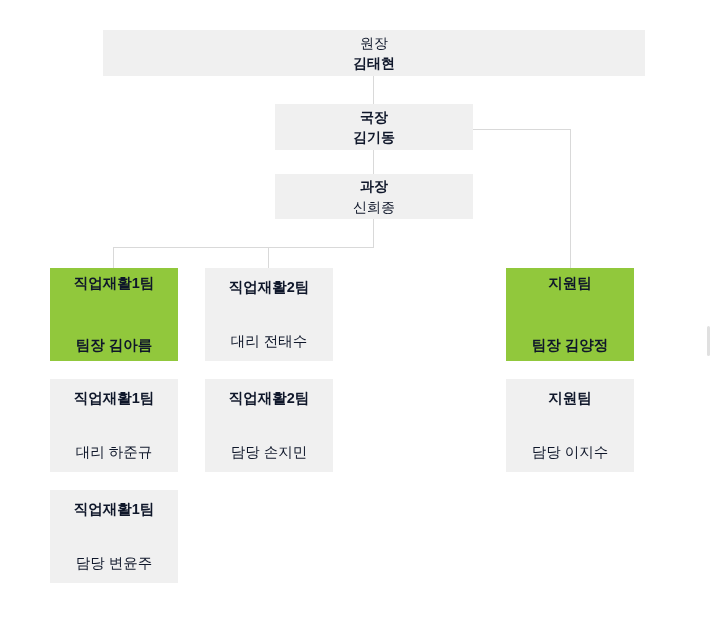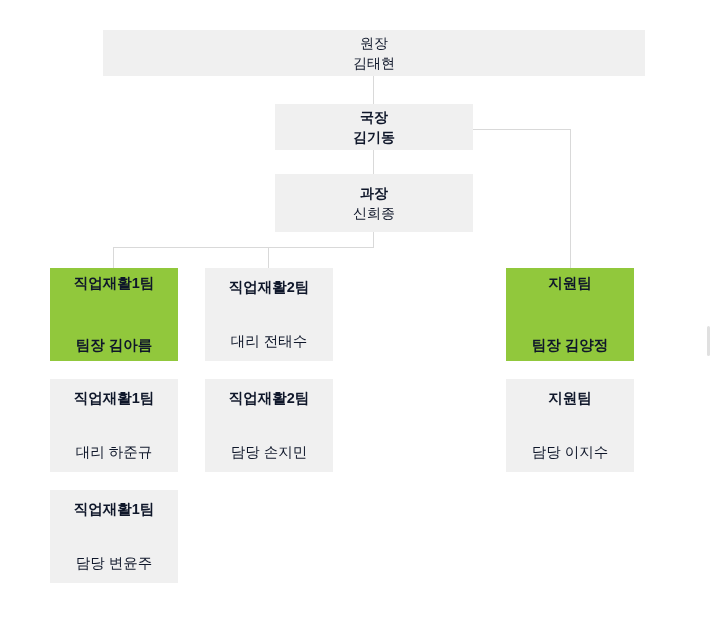--- a/index.html
+++ b/index.html
@@ -39,21 +39,21 @@
     display: block;
     white-space: nowrap;
   }
 
   .node.gray  { background: #f0f0f0; }
   .node.green { background: #91c83c; }
 
   
   .node.top      { font-size: 14px; }
   .node.top .line1 { font-weight: 400; }
-  .node.top .line2 { font-weight: 400; }
+  .node.top .line2 { font-weight: 700; }
 
   .node.mid      { font-size: 14px; }
   .node.mid .line1 { font-weight: 700; }
   .node.mid .line2 { font-weight: 700; }
 
   .node.mid2     { font-size: 14px; }
   .node.mid2 .line1 { font-weight: 700; }
   .node.mid2 .line2 { font-weight: 400; }
 
   .node.team     { font-size: 14.5px; }
@@ -103,21 +103,21 @@
   <div class="node gray top" style="left:103px; top:30px; width:542px; height:46px;">
     <span class="line1">원장</span>
     <span class="line2">김태현</span>
   </div>
 
   <div class="node gray mid" style="left:275px; top:104px; width:198px; height:46px;">
     <span class="line1">국장</span>
     <span class="line2">김기동</span>
   </div>
 
-  <div class="node gray mid2" style="left:275px; top:174px; width:198px; height:58px;">
+  <div class="node gray mid2" style="left:275px; top:174px; width:198px; height:45px;">
     <span class="line1">과장</span>
     <span class="line2">신희종</span>
   </div>
 
   <div class="node green team" style="left:50px; top:268px; width:128px; height:93px;">
     <span class="line1">직업재활1팀</span>
     <span class="line2">팀장 김아름</span>
   </div>
 
   <div class="node gray staff" style="left:205px; top:268px; width:128px; height:93px;">

